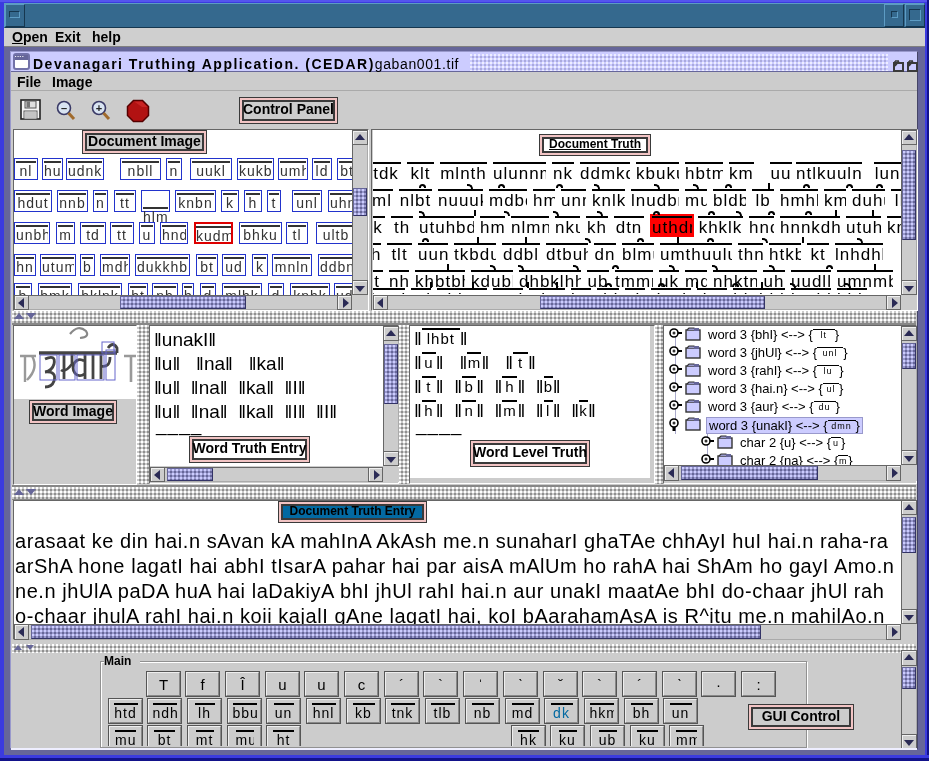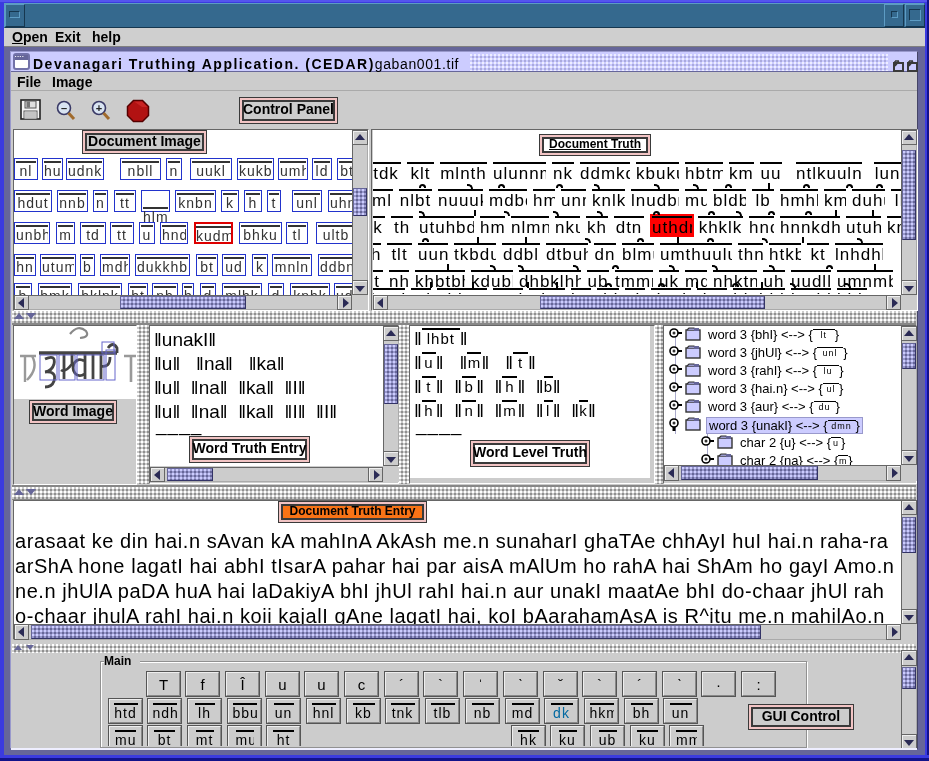--- a/index.html
+++ b/index.html
@@ -178,21 +178,21 @@
     <div style="position:absolute;left:0;top:0px;width:528px;height:22px">
       <div style="position:absolute;left:-2px;top:0"><span class="w" style="width:30px;border-top-width:2px;border-top-color:#000;color:#000;height:20px;font-size:17px;line-height:19px;">tdk</span></div>
       <div style="position:absolute;left:34px;top:0"><span class="w" style="width:27px;border-top-width:2px;border-top-color:#000;color:#000;height:20px;font-size:17px;line-height:19px;">klt</span></div>
       <div style="position:absolute;left:67px;top:0"><span class="w" style="width:47px;border-top-width:2px;border-top-color:#000;color:#000;height:20px;font-size:17px;line-height:19px;">mlnth</span></div>
       <div style="position:absolute;left:120px;top:0"><span class="w" style="width:53px;border-top-width:2px;border-top-color:#000;color:#000;height:20px;font-size:17px;line-height:19px;">ulunnm</span></div>
       <div style="position:absolute;left:179px;top:0"><span class="w" style="width:22px;border-top-width:2px;border-top-color:#000;color:#000;height:20px;font-size:17px;line-height:19px;">nk</span></div>
       <div style="position:absolute;left:207px;top:0"><span class="w" style="width:50px;border-top-width:2px;border-top-color:#000;color:#000;height:20px;font-size:17px;line-height:19px;">ddmkdh</span></div>
       <div style="position:absolute;left:263px;top:0"><span class="w" style="width:43px;border-top-width:2px;border-top-color:#000;color:#000;height:20px;font-size:17px;line-height:19px;">kbuku</span></div>
       <div style="position:absolute;left:312px;top:0"><span class="w" style="width:38px;border-top-width:2px;border-top-color:#000;color:#000;height:20px;font-size:17px;line-height:19px;">hbtm</span></div>
       <div style="position:absolute;left:356px;top:0"><span class="w" style="width:25px;border-top-width:2px;border-top-color:#000;color:#000;height:20px;font-size:17px;line-height:19px;">kmn</span></div>
-      <div style="position:absolute;left:387px;top:0"><span class="w" style="width:22px;border-top-width:2px;border-top-color:#000;color:#000;height:20px;font-size:17px;line-height:19px;">uu</span></div>
+      <div style="position:absolute;left:397px;top:0"><span class="w" style="width:22px;border-top-width:2px;border-top-color:#000;color:#000;height:20px;font-size:17px;line-height:19px;">uu</span></div>
       <div style="position:absolute;left:423px;top:0"><span class="w" style="width:66px;border-top-width:2px;border-top-color:#000;color:#000;height:20px;font-size:17px;line-height:19px;">ntlkuuln</span></div>
       <div style="position:absolute;left:501px;top:0"><span class="w" style="width:48px;border-top-width:2px;border-top-color:#000;color:#000;height:20px;font-size:17px;line-height:19px;">lunltn</span></div>
     </div>
     <div style="position:absolute;left:0;top:27px;width:528px;height:22px">
       <div style="position:absolute;left:-2px;top:0"><span class="w" style="width:22px;border-top-width:2px;border-top-color:#000;color:#000;height:20px;font-size:17px;line-height:19px;">ml</span></div>
       <div style="position:absolute;left:26px;top:0"><span class="w" style="width:33px;border-top-width:2px;border-top-color:#000;color:#000;height:20px;font-size:17px;line-height:19px;">nlbt</span></div>
       <div style="position:absolute;left:65px;top:0"><span class="w" style="width:45px;border-top-width:2px;border-top-color:#000;color:#000;height:20px;font-size:17px;line-height:19px;">nuuuk</span></div>
       <div style="position:absolute;left:116px;top:0"><span class="w" style="width:38px;border-top-width:2px;border-top-color:#000;color:#000;height:20px;font-size:17px;line-height:19px;">mdbd</span></div>
       <div style="position:absolute;left:160px;top:0"><span class="w" style="width:22px;border-top-width:2px;border-top-color:#000;color:#000;height:20px;font-size:17px;line-height:19px;">hm</span></div>
       <div style="position:absolute;left:188px;top:0"><span class="w" style="width:25px;border-top-width:2px;border-top-color:#000;color:#000;height:20px;font-size:17px;line-height:19px;">unm</span></div>
@@ -509,21 +509,21 @@
     <div class="tri dn" style="border-top-color:#666699;margin:0"></div>
   </div>
 <div class="abs" style="left:12px;top:499px;width:904px;height:1px;background:#888"></div>
 <div class="abs" style="left:13px;top:500px;width:904px;height:140px;background:#cccccc;border:1px solid #666;border-right-color:#fff;border-bottom-color:#fff"></div>
 <div class="abs" style="left:14px;top:501px;width:887px;height:123px;background:#fff;overflow:hidden">
     <div style="position:absolute;left:1px;top:28px;font-size:20px;line-height:25px;letter-spacing:0.55px;white-space:pre;color:#000">arasaat ke din hai.n sAvan kA mahInA AkAsh me.n sunaharI ghaTAe chhAyI huI hai.n raha-ra
 arShA hone lagatI hai abhI tIsarA pahar hai par aisA mAlUm ho rahA hai ShAm ho gayI Amo.n
 ne.n jhUlA paDA huA hai laDakiyA bhI jhUl rahI hai.n aur unakI maatAe bhI do-chaar jhUl rah
 o-chaar jhulA rahI hai.n koii kajalI gAne lagatI hai, koI bAarahamAsA is R^itu me.n mahilAo.n</div>
   </div>
-<div class="abs tl" style="left:279px;top:502px;width:147px;height:20px;font-size:12px;line-height:15px;background:#f97316">Document Truth Entry</div>
+<div class="abs tl" style="left:279px;top:502px;width:147px;height:20px;font-size:12px;line-height:15px;background:#0369a1">Document Truth Entry</div>
 <div class="abs track" style="left:901px;top:500px;width:16px;height:124px;"></div>
 <div class="abs sbtn" style="left:901px;top:500px;width:16px;height:15px;">
     <div class="tri up"></div>
   </div>
 <div class="abs sbtn" style="left:901px;top:609px;width:16px;height:15px;">
     <div class="tri dn"></div>
   </div>
 <div class="abs thumb bumpT" style="left:902px;top:517px;width:14px;height:36px;"></div>
 <div class="abs track" style="left:14px;top:624px;width:887px;height:16px;"></div>
 <div class="abs sbtn" style="left:14px;top:624px;width:15px;height:16px;">

